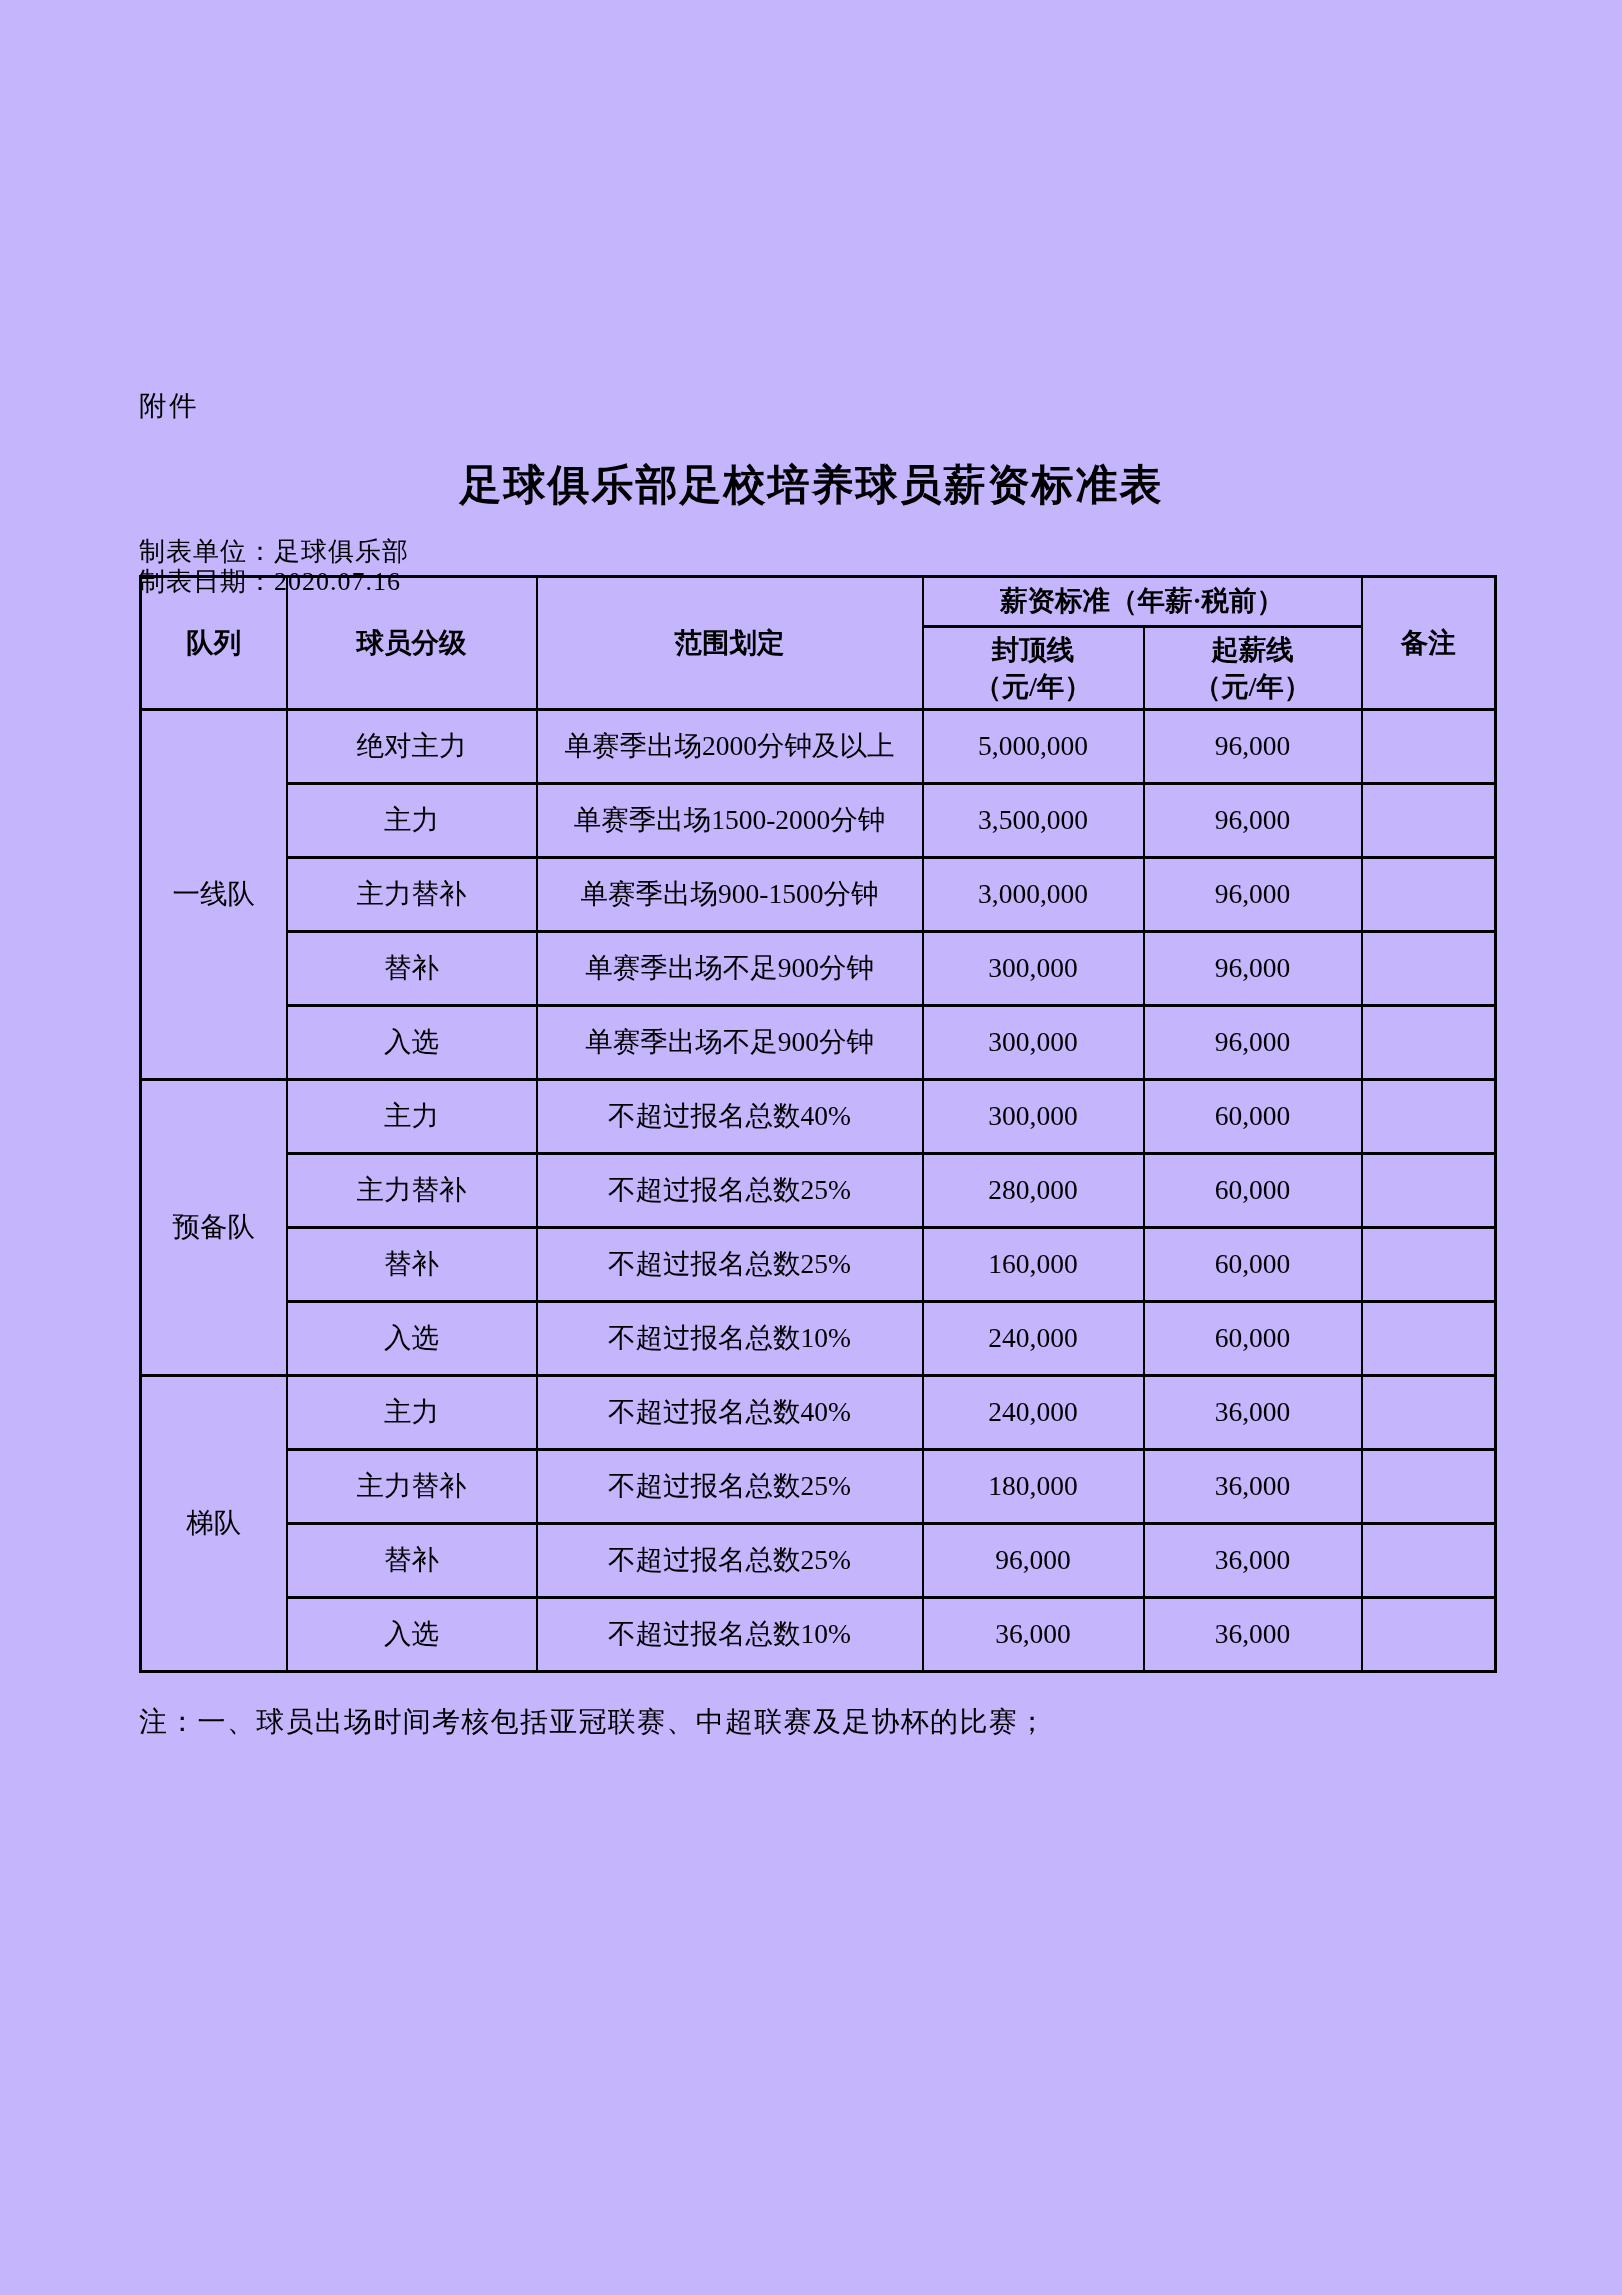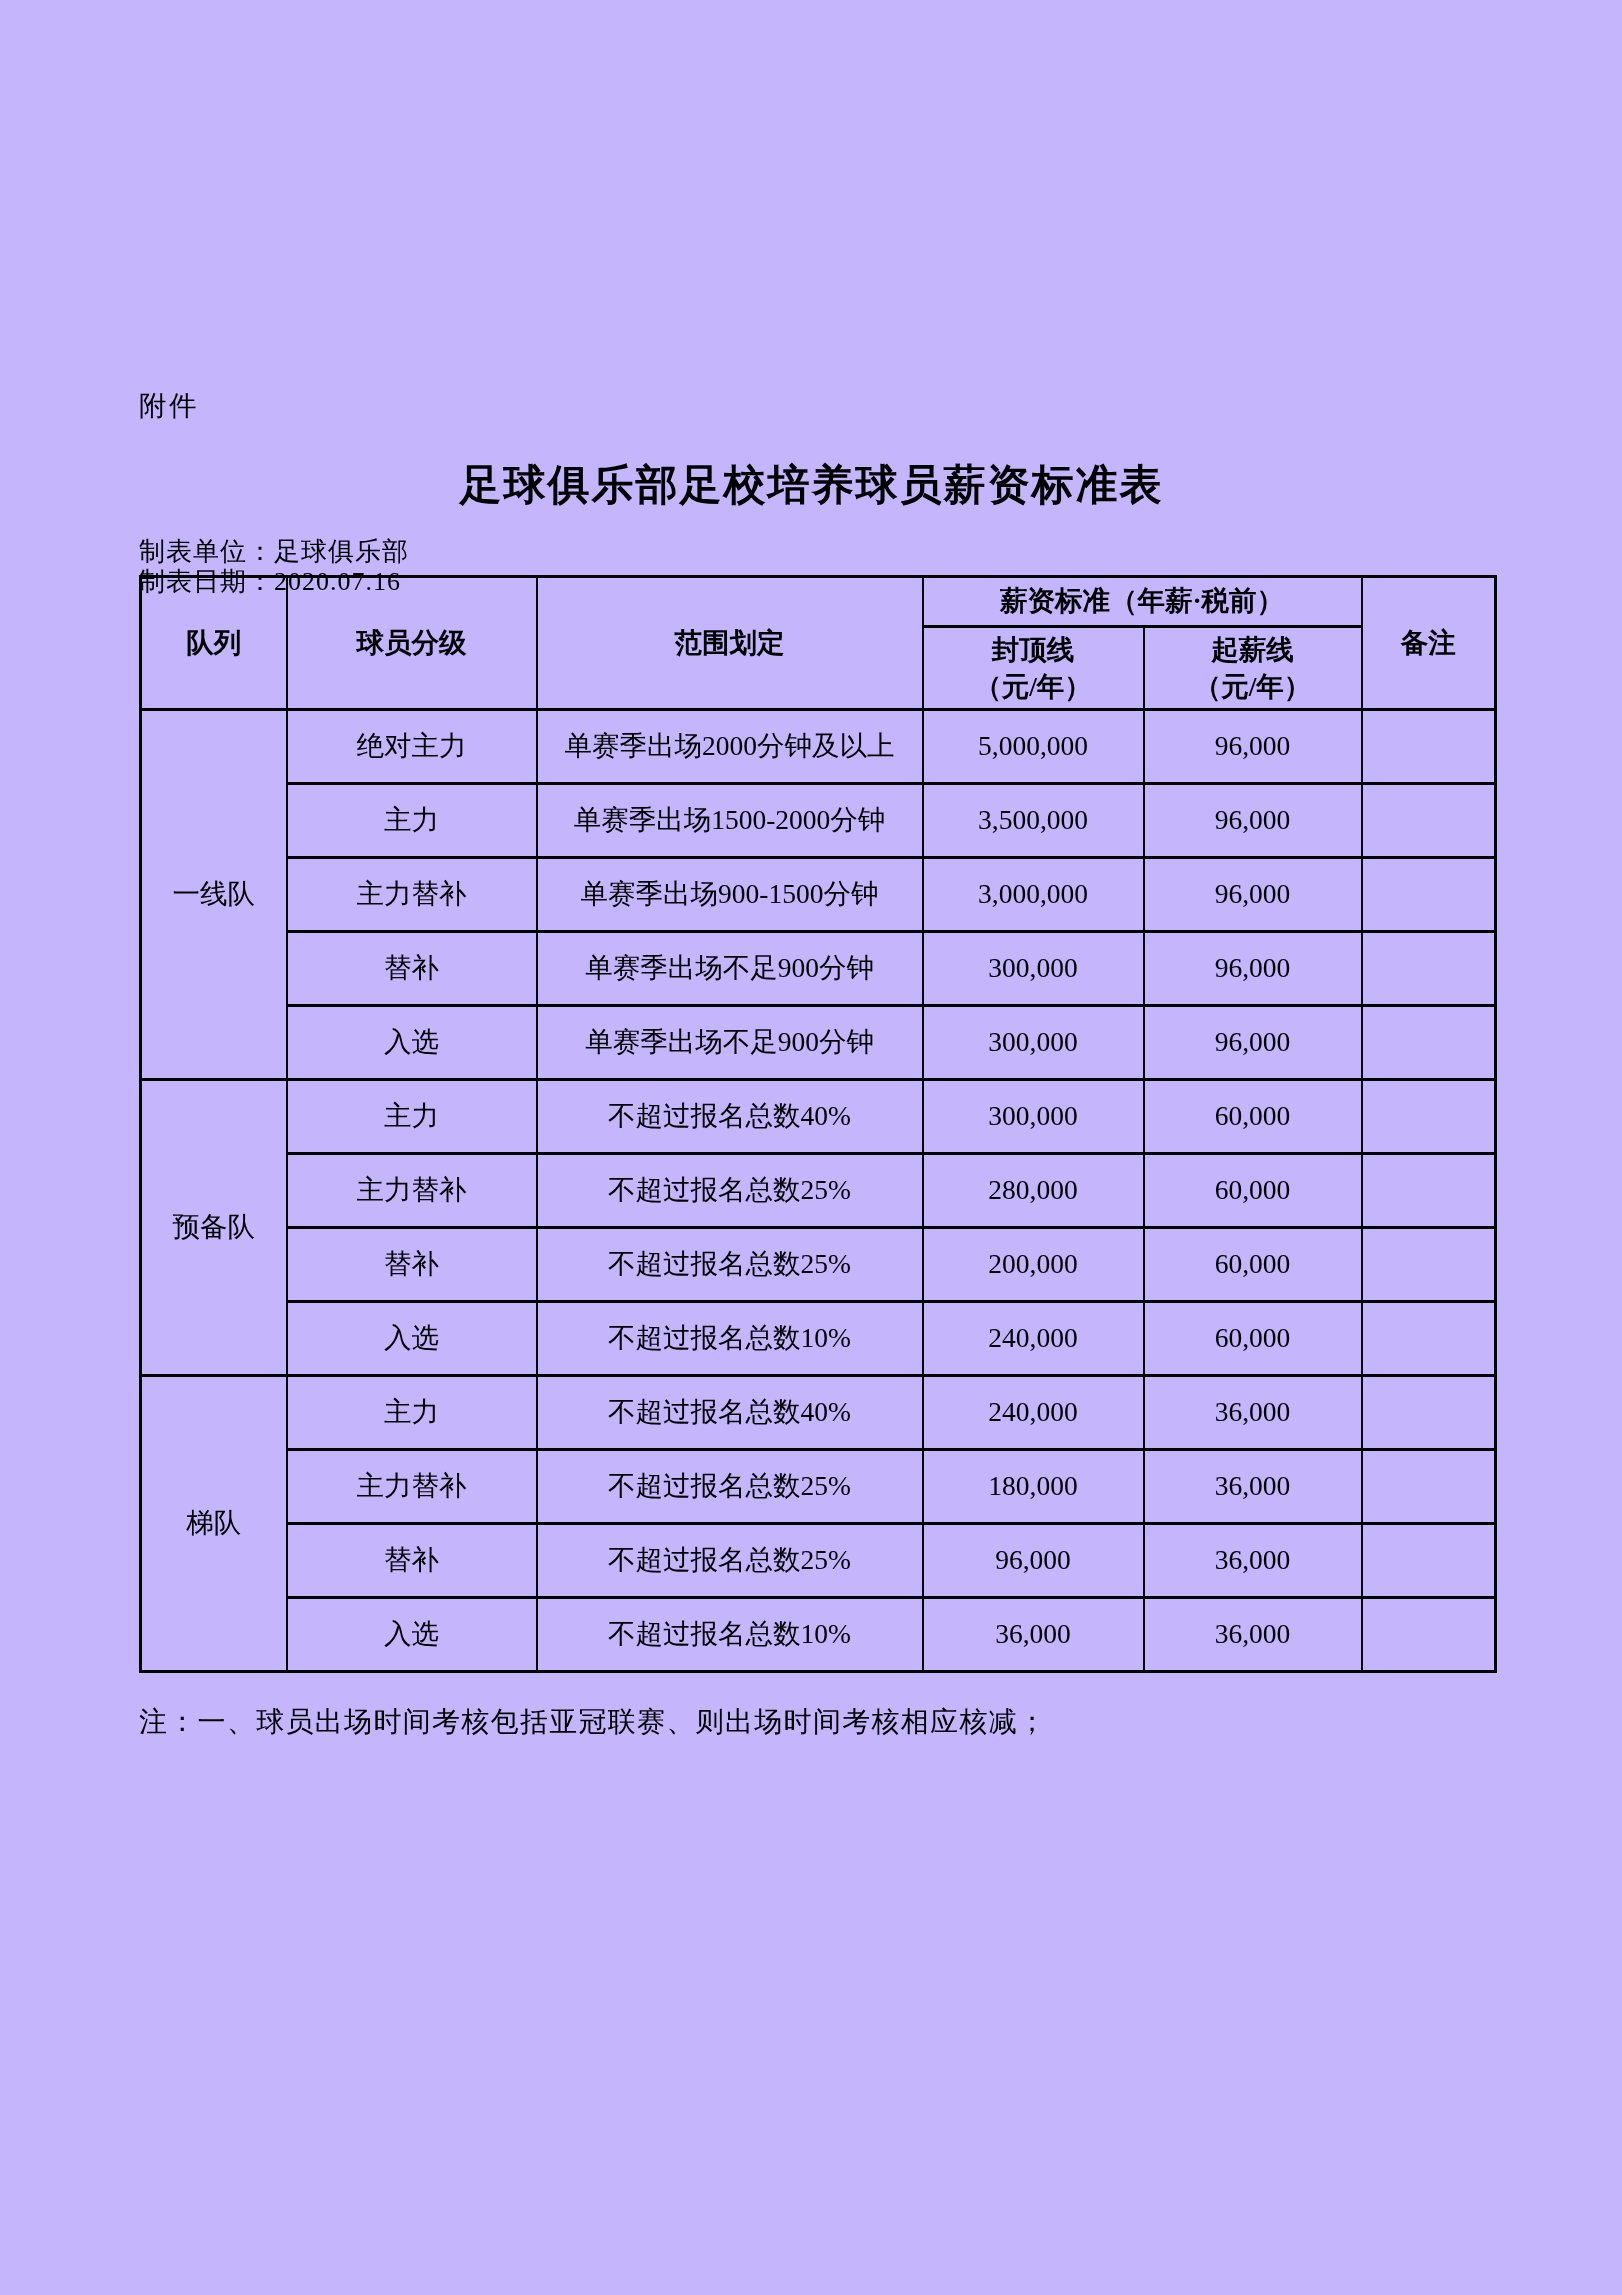--- a/index.html
+++ b/index.html
@@ -171,21 +171,21 @@
         <tr>
           <td>主力替补</td>
           <td>不超过报名总数25%</td>
           <td>280,000</td>
           <td>60,000</td>
           <td>&nbsp;</td>
         </tr>
         <tr>
           <td>替补</td>
           <td>不超过报名总数25%</td>
-          <td>200,000</td>
+          <td>160,000</td>
           <td>60,000</td>
           <td>&nbsp;</td>
         </tr>
         <tr>
           <td>入选</td>
           <td>不超过报名总数10%</td>
           <td>240,000</td>
           <td>60,000</td>
           <td>&nbsp;</td>
         </tr>
@@ -215,17 +215,17 @@
           <td>入选</td>
           <td>不超过报名总数10%</td>
           <td>36,000</td>
           <td>36,000</td>
           <td>&nbsp;</td>
         </tr>
       </tbody>
   </table>
 
   <div class="notes">
-    <div>注：一、球员出场时间考核包括亚冠联赛、则出场时间考核相应核减；</div>
+    <div>注：一、球员出场时间考核包括亚冠联赛、中超联赛及足协杯的比赛；</div>
   </div>
 
 </div>
 
 
 </body></html>

